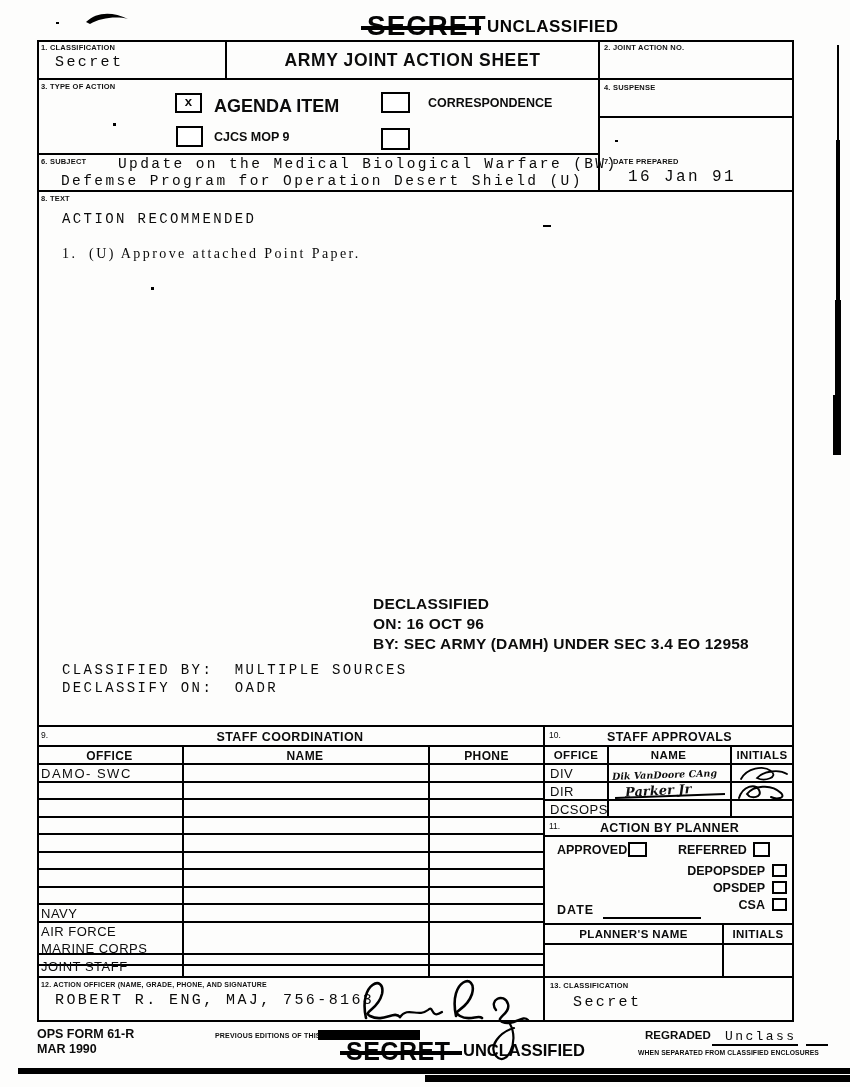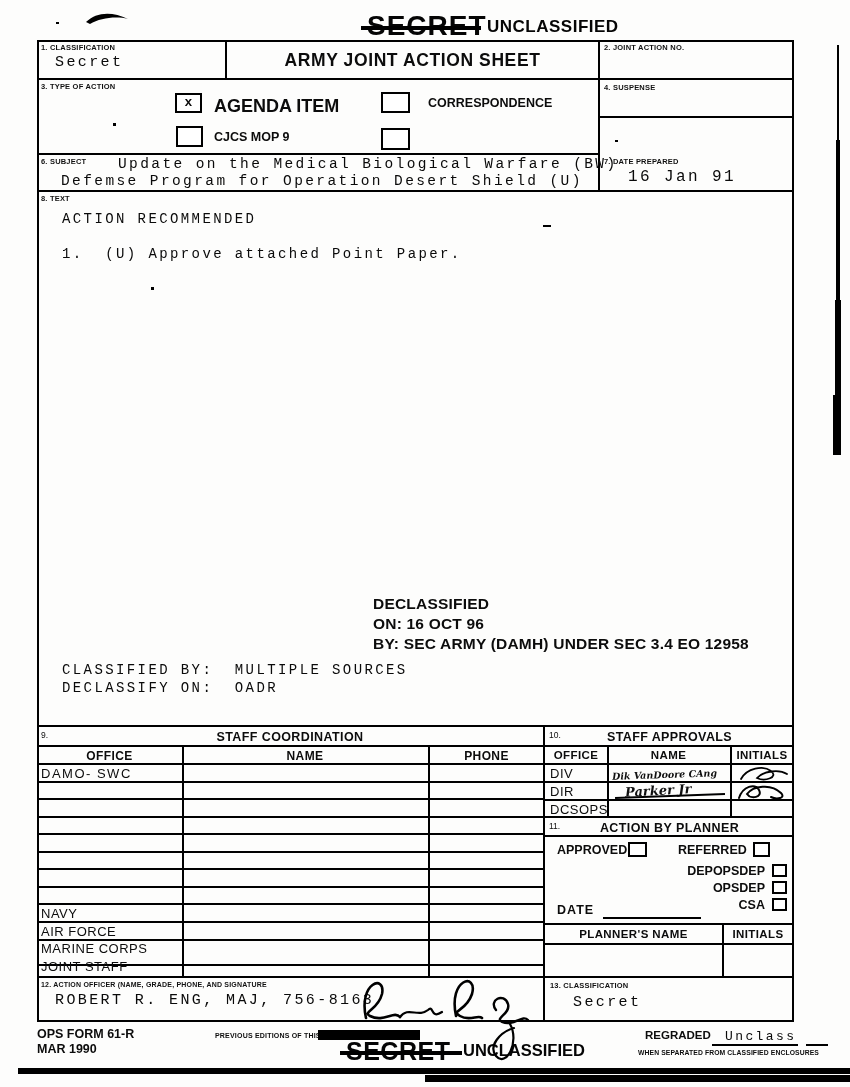--- a/index.html
+++ b/index.html
@@ -75,21 +75,21 @@
   </div>
   <div class="cell" style="left:600px;top:155px;width:194px;height:37px;border-bottom:2px solid #000;">
     <div class="lbl" style="margin:2px 0 0 4px;">7. DATE PREPARED</div>
     <div class="typed" style="font-size:16px;margin:2px 0 0 28px;">16 Jan 91</div>
   </div>
 
   <div class="cell" style="left:37px;top:192px;width:757px;height:535px;border-bottom:2px solid #000;">
     <div class="lbl" style="margin:2px 0 0 4px;">8. TEXT</div>
   </div>
   <div class="typed abs" style="left:62px;top:211px;font-size:14px;">ACTION RECOMMENDED</div>
-  <div class="typed abs" style="left:62px;top:246px;font-size:14px;">1.  (U) Approve attached Point Paper.</div>
+  <div class="typed abs" style="left:62px;top:246px;font-size:14px;font-family:Liberation Serif, serif;">1.  (U) Approve attached Point Paper.</div>
   <div class="blackbar" style="left:543px;top:225px;width:8px;height:2px;"></div>
   <div class="blackbar" style="left:151px;top:287px;width:3px;height:3px;"></div>
 
   <div class="abs" style="left:373px;top:594px;font-weight:bold;font-size:15.5px;line-height:20px;letter-spacing:.2px;">
     <div>DECLASSIFIED</div>
     <div>ON: 16 OCT 96</div>
     <div style="white-space:nowrap;">BY: SEC ARMY (DAMH) UNDER SEC 3.4 EO 12958</div>
   </div>
 
   <div class="typed abs" style="left:62px;top:662px;font-size:14px;">CLASSIFIED BY:  MULTIPLE SOURCES</div>
@@ -125,21 +125,21 @@
     </div>
   <div class="cell" style="left:37px;top:870px;width:508px;height:17.5px;border-right:2px solid #000;border-bottom:2px solid #000;">
       <div class="sans13" style="margin:1px 0 0 4px;"></div>
     </div>
   <div class="cell" style="left:37px;top:887.5px;width:508px;height:17.5px;border-right:2px solid #000;border-bottom:2px solid #000;">
       <div class="sans13" style="margin:1px 0 0 4px;"></div>
     </div>
   <div class="cell" style="left:37px;top:905px;width:508px;height:17.5px;border-right:2px solid #000;border-bottom:2px solid #000;">
       <div class="sans13" style="margin:1px 0 0 4px;">NAVY</div>
     </div>
-  <div class="cell" style="left:37px;top:922.5px;width:508px;height:18px;border-right:2px solid #000;border-bottom:2px solid #000;">
+  <div class="cell" style="left:37px;top:922.5px;width:508px;height:32px;border-right:2px solid #000;border-bottom:2px solid #000;">
       <div class="sans13" style="margin:1px 0 0 4px;">AIR FORCE</div>
     </div>
   <div class="cell" style="left:37px;top:940px;width:508px;height:26px;border-right:2px solid #000;border-bottom:2px solid #000;">
       <div class="sans13" style="margin:1px 0 0 4px;">MARINE CORPS</div>
     </div>
   <div class="cell" style="left:37px;top:957.5px;width:508px;height:20.5px;border-right:2px solid #000;border-bottom:2px solid #000;">
       <div class="sans13" style="margin:1px 0 0 4px;">JOINT STAFF</div>
     </div>
 
   <div class="line" style="left:182px;top:747px;width:2px;height:231px;"></div>

